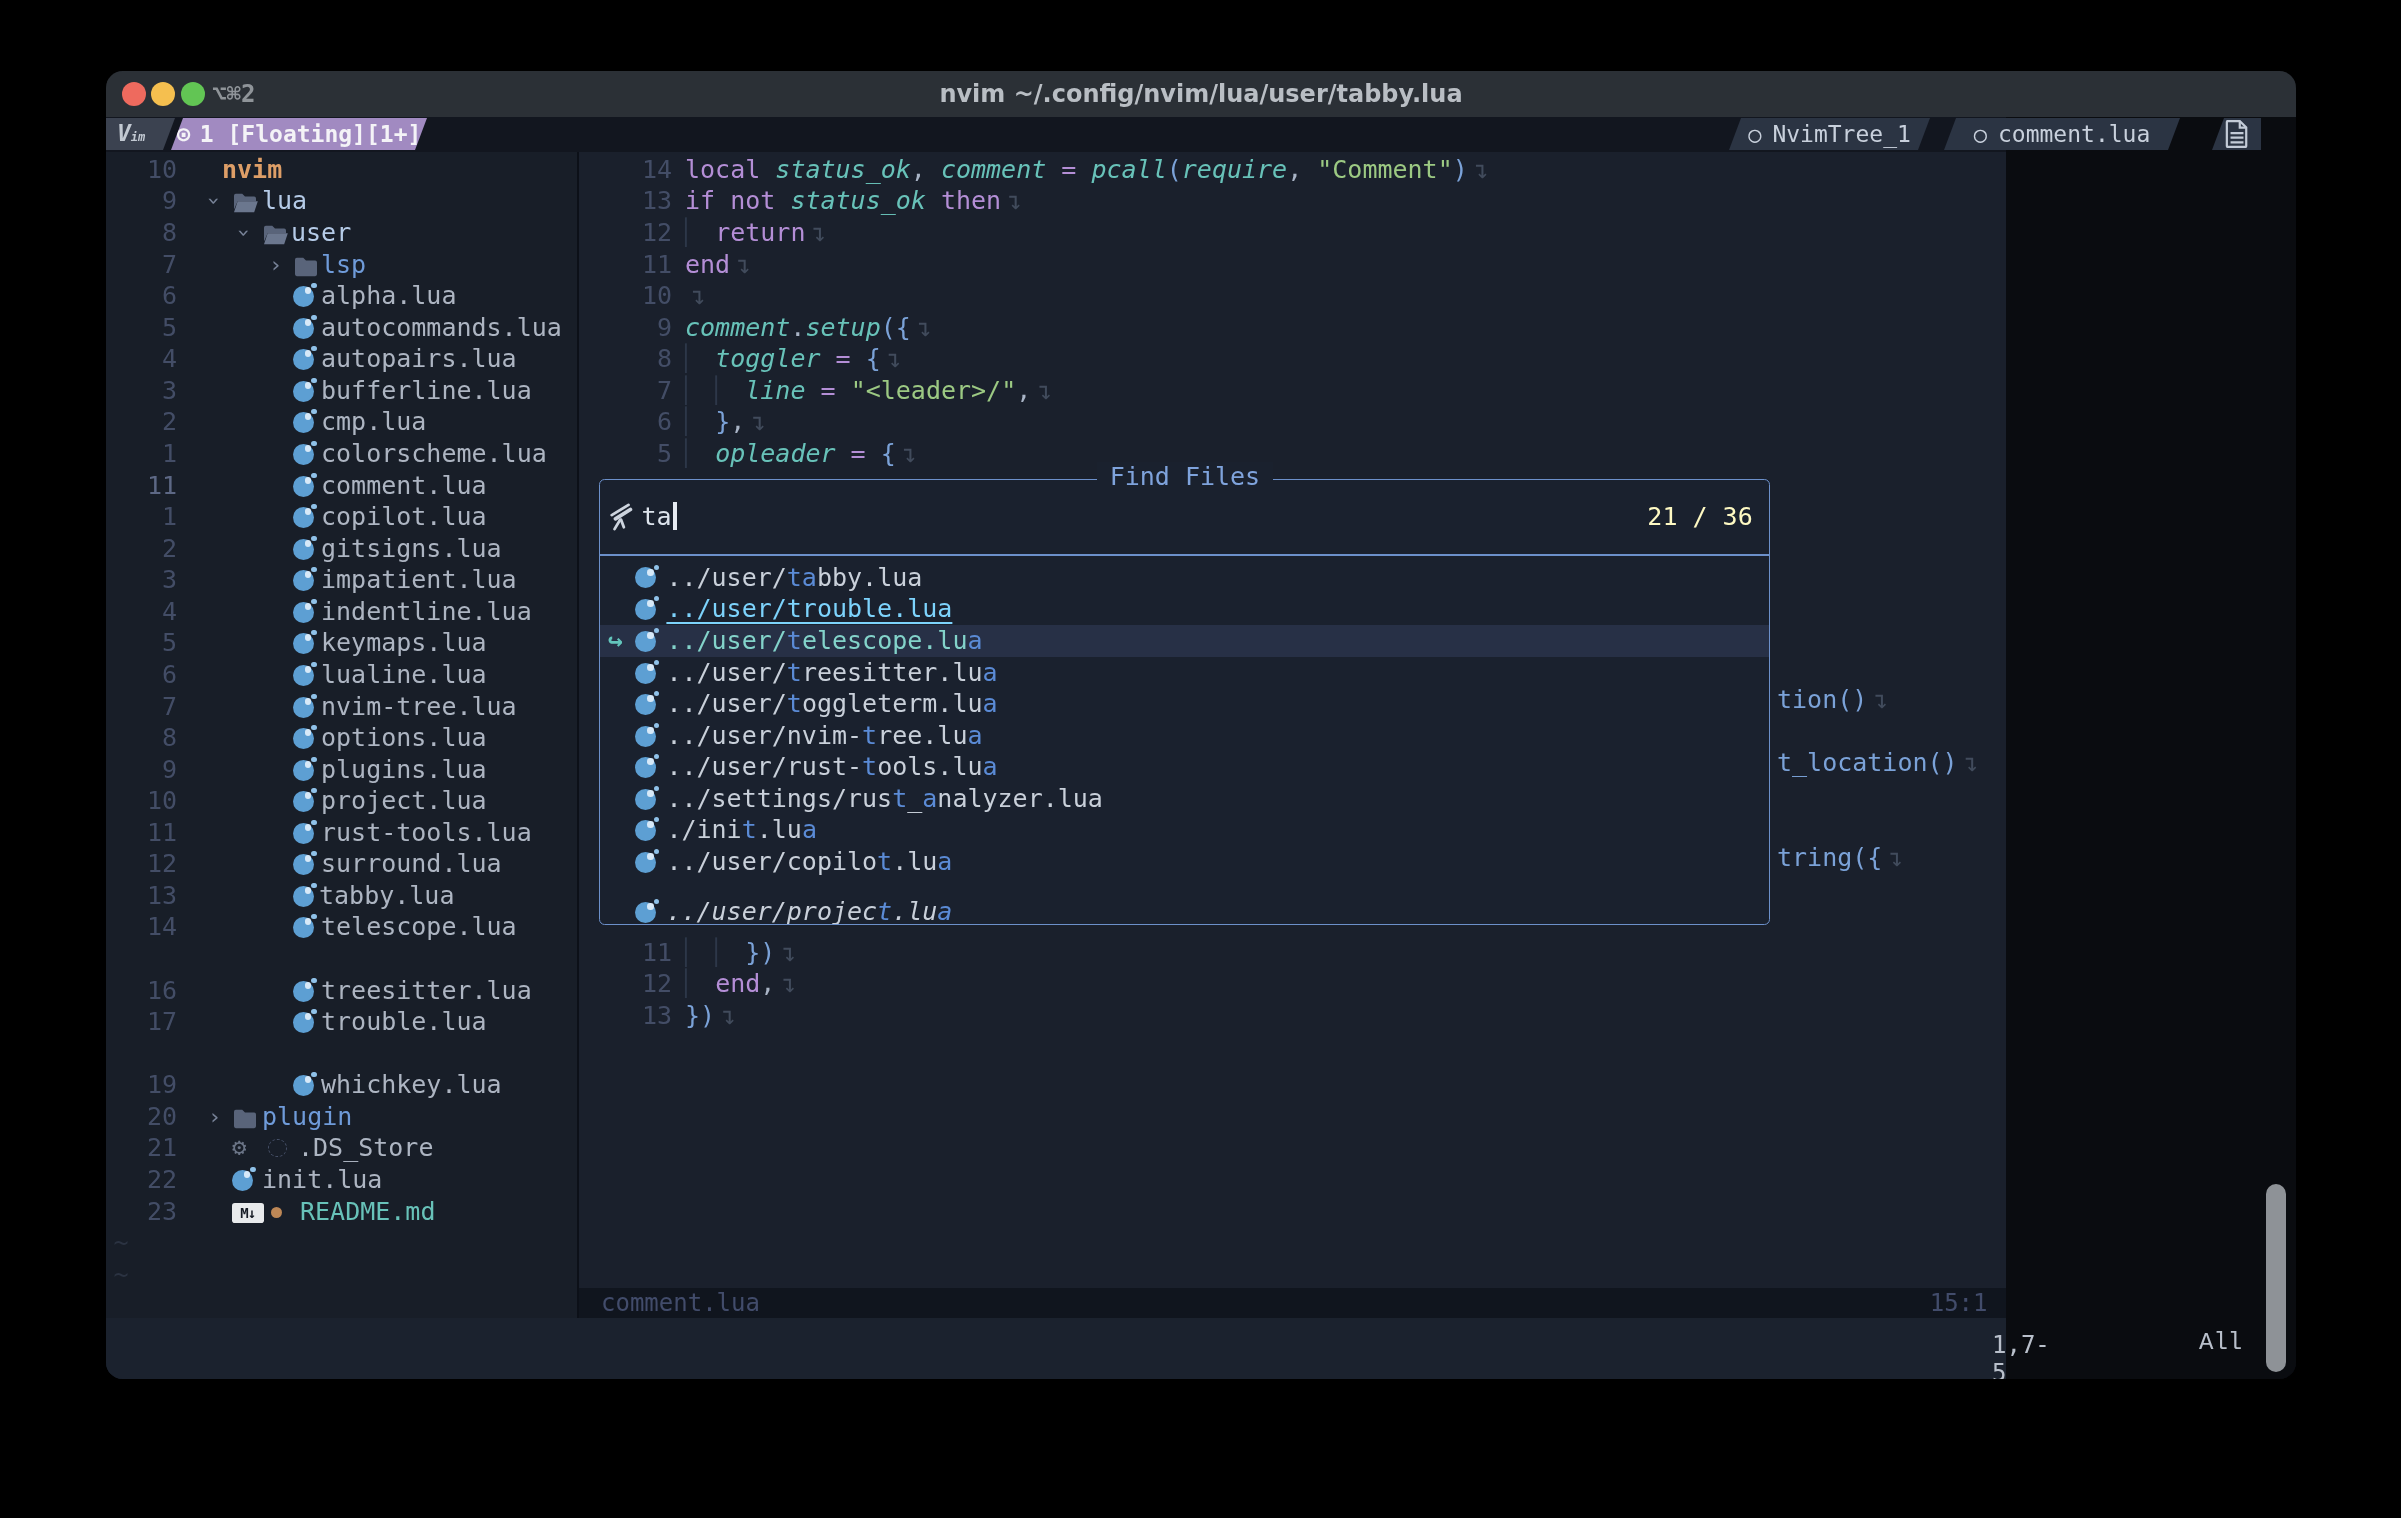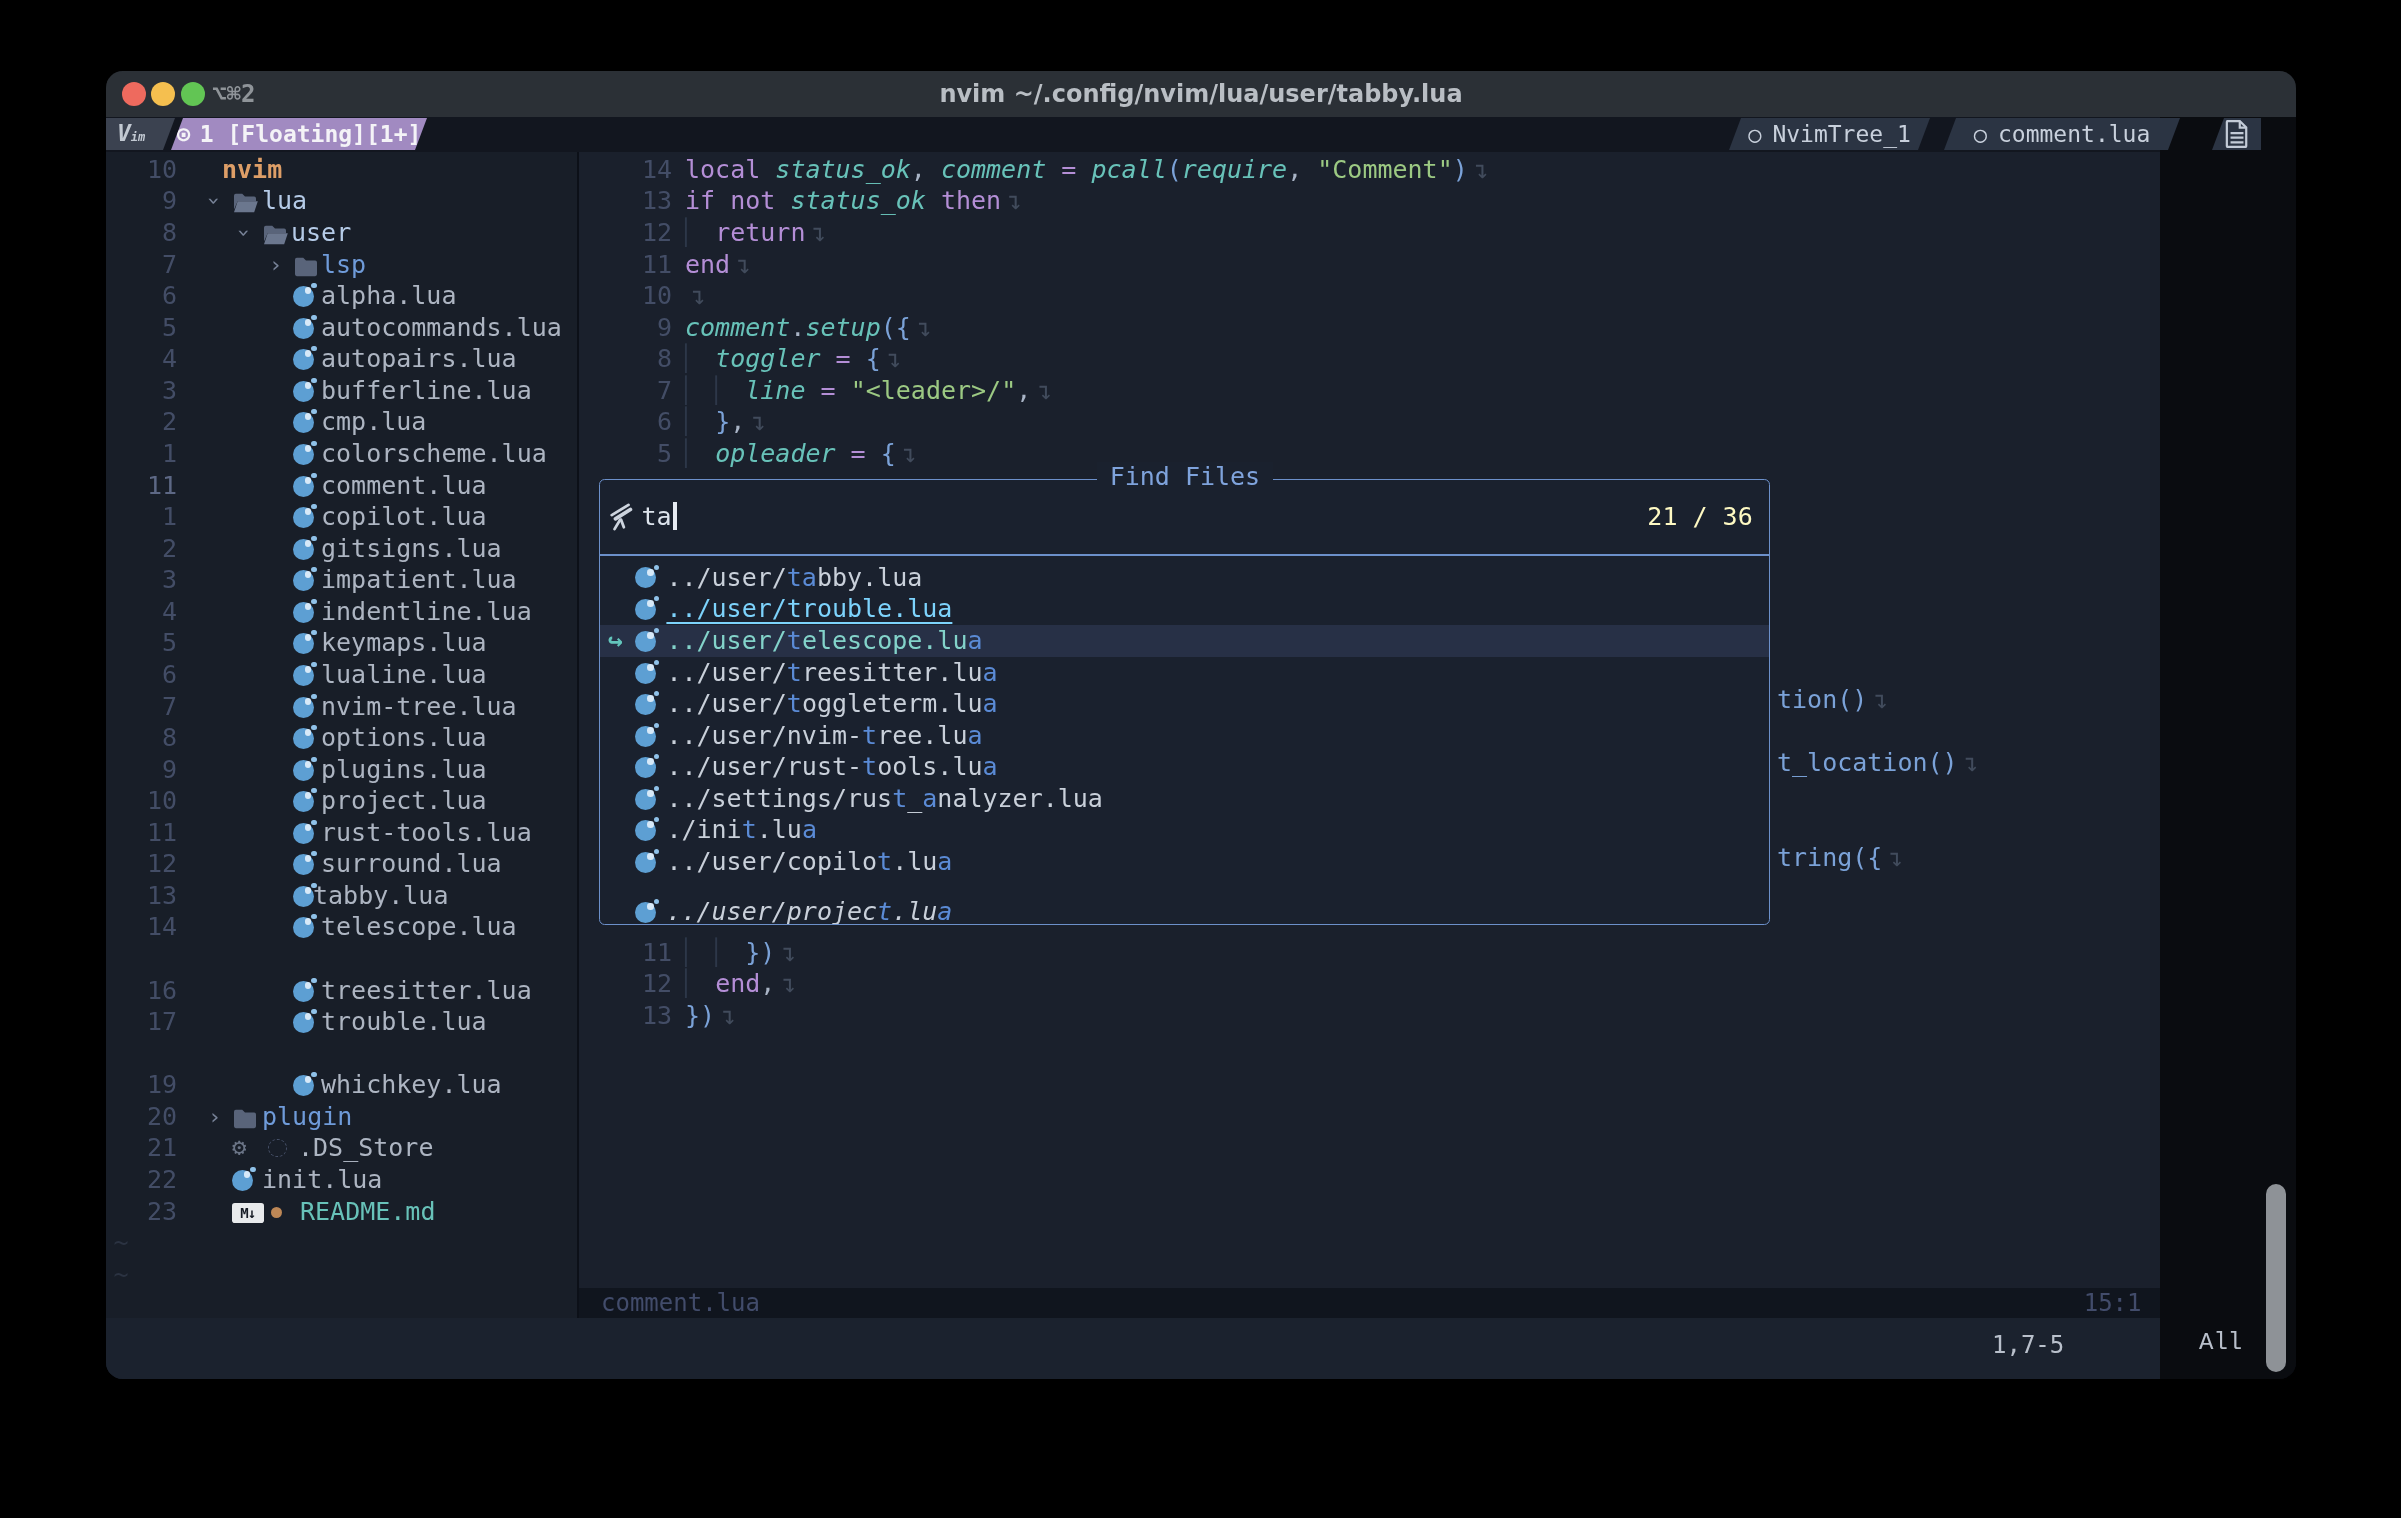--- a/index.html
+++ b/index.html
@@ -11,21 +11,21 @@
   .titlebar{position:relative;height:46px;background:#2b3036;border-bottom:0.9px solid #1c2024;}
   .tl{position:absolute;top:11px;width:24px;height:24px;border-radius:50%;}
   .tl.r{left:15.7px;background:#ee6a5e;}
   .tl.y{left:45px;background:#f5bf4f;}
   .tl.g{left:75px;background:#62c554;}
   .shortcut{position:absolute;left:106px;top:0;line-height:46px;color:#8f9499;font-size:24px;font-weight:bold;}
   .wtitle{position:absolute;left:0;right:0;top:0;text-align:center;line-height:46px;color:#b9bec4;
           font-size:24px;font-weight:bold;font-family:"DejaVu Sans",sans-serif;}
   
   .term{position:absolute;left:0;top:46px;right:0;bottom:0;background:#0a0c10;}
-  .nvim{position:absolute;left:0;top:0;width:2054px;bottom:0;background:#1a202c;font-size:25px;color:#a9b4c6;}
+  .nvim{position:absolute;left:0;top:0;width:1900px;bottom:0;background:#1a202c;font-size:25px;color:#a9b4c6;}
   .rstrip{position:absolute;right:0;top:0;width:35px;bottom:0;background:#0a0c10;}
   .thumb{position:absolute;left:4.6px;top:1067px;width:20.4px;height:188px;border-radius:10.2px;background:#8e9297;}
   
   .tabline{position:absolute;left:0;top:0;right:0;height:35px;background:#12161f;}
   .seg{position:absolute;top:0.9px;bottom:1.9px;}
   .seg .in{display:flex;align-items:center;height:100%;padding:0 16.7px;white-space:nowrap;}
   .logo-seg{left:0;width:69px;background:#3b4250;clip-path:polygon(0 0,100% 0,calc(100% - 12px) 100%,0 100%);}
   .vimlogo{color:#c2c9d2;font-weight:bold;font-style:italic;font-size:23px;padding-left:11px;}
   .vimlogo small{font-size:12px;}
   .tab-float{left:65px;width:256px;background:#a18ac1;color:#f4f3f7;font-weight:bold;font-size:23px;
@@ -268,21 +268,21 @@
                 <span class="tlabel lbl-file" style="left:215px">rust-tools.lua</span>
               </div>
               <div class="row" style="top: 696px;">
                 <span class="num">12</span>
                 <span class="luaicon" style="left:187px"></span>
                 <span class="tlabel lbl-file" style="left:215px">surround.lua</span>
               </div>
               <div class="row" style="top: 728px;">
                 <span class="num">13</span>
                 <span class="luaicon" style="left:187px"></span>
-                <span class="tlabel lbl-file" style="left:207px">tabby.lua</span>
+                <span class="tlabel lbl-file" style="left:213px">tabby.lua</span>
               </div>
               <div class="row" style="top: 759px;">
                 <span class="num">14</span>
                 <span class="luaicon" style="left:187px"></span>
                 <span class="tlabel lbl-file" style="left:215px">telescope.lua</span>
               </div>
               <div class="row" style="top: 823px;">
                 <span class="num">16</span>
                 <span class="luaicon" style="left:187px"></span>
                 <span class="tlabel lbl-file" style="left:215px">treesitter.lua</span>

